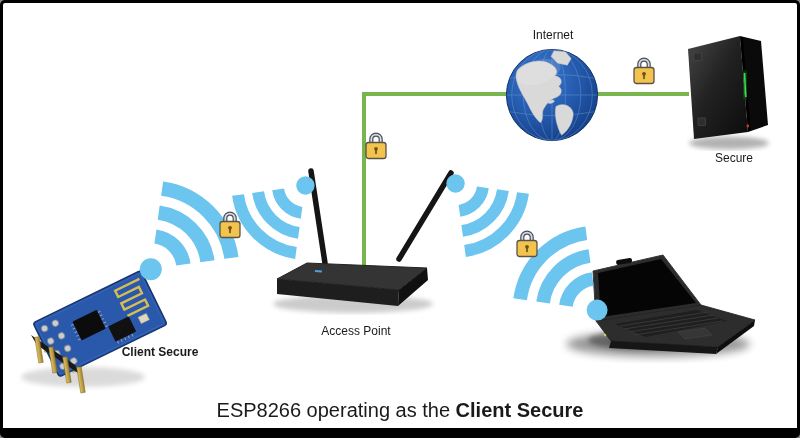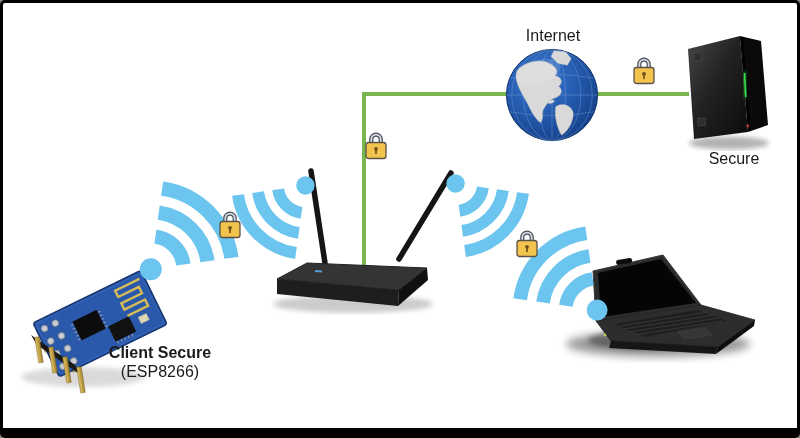--- a/index.html
+++ b/index.html
@@ -14,21 +14,21 @@
   .canvas{
     position:relative;width:800px;height:438px;box-sizing:border-box;
     background:var(--background);
     border:3px solid var(--border);border-bottom-width:10px;border-radius:5px;
     overflow:hidden;
     font-family:"Liberation Sans",sans-serif;color:var(--text);
   }
   .abs{position:absolute;}
   .nodelabel{
     position:absolute;transform:translateX(-50%);
-    font-size:16px;color:var(--text);white-space:nowrap;text-align:center;line-height:19px;
+    font-size:12px;color:var(--text);white-space:nowrap;text-align:center;line-height:19px;
   }
   .bold{font-weight:bold;}
   .caption{
     position:absolute;left:0;right:0;top:396px;text-align:center;
     font-size:20px;color:var(--text);
   }
   .wifi{color:var(--wifi-blue);}
   .flip-x{transform:scaleX(-1);}
   .flip-y{transform:scaleY(-1);}
   .flip-xy{transform:scale(-1,-1);}
@@ -213,19 +213,22 @@
     </svg>
   <svg class="abs" style="left:630px;top:52px" width="22" height="30" viewBox="0 0 22 30">
       <use href="#lock-sym"></use>
     </svg>
   <svg class="abs" style="left:513px;top:225px" width="22" height="30" viewBox="0 0 22 30">
       <use href="#lock-sym"></use>
     </svg>
 
   <div class="nodelabel" style="left:550px;top:23px">Internet</div>
   <div class="nodelabel" style="left:731px;top:146px">Secure</div>
+  <div class="nodelabel" style="left:353px;top:319px">Access Point</div>
   <div class="nodelabel" style="left:157px;top:340px">
     <div class="bold">Client Secure</div>
-    <div>(ESP8266)</div>
   </div>
 
+  <div class="caption">
+    <span>ESP8266 operating as the </span><span class="bold">Client Secure</span>
+  </div>
 
 </div>
 
 </body></html>

